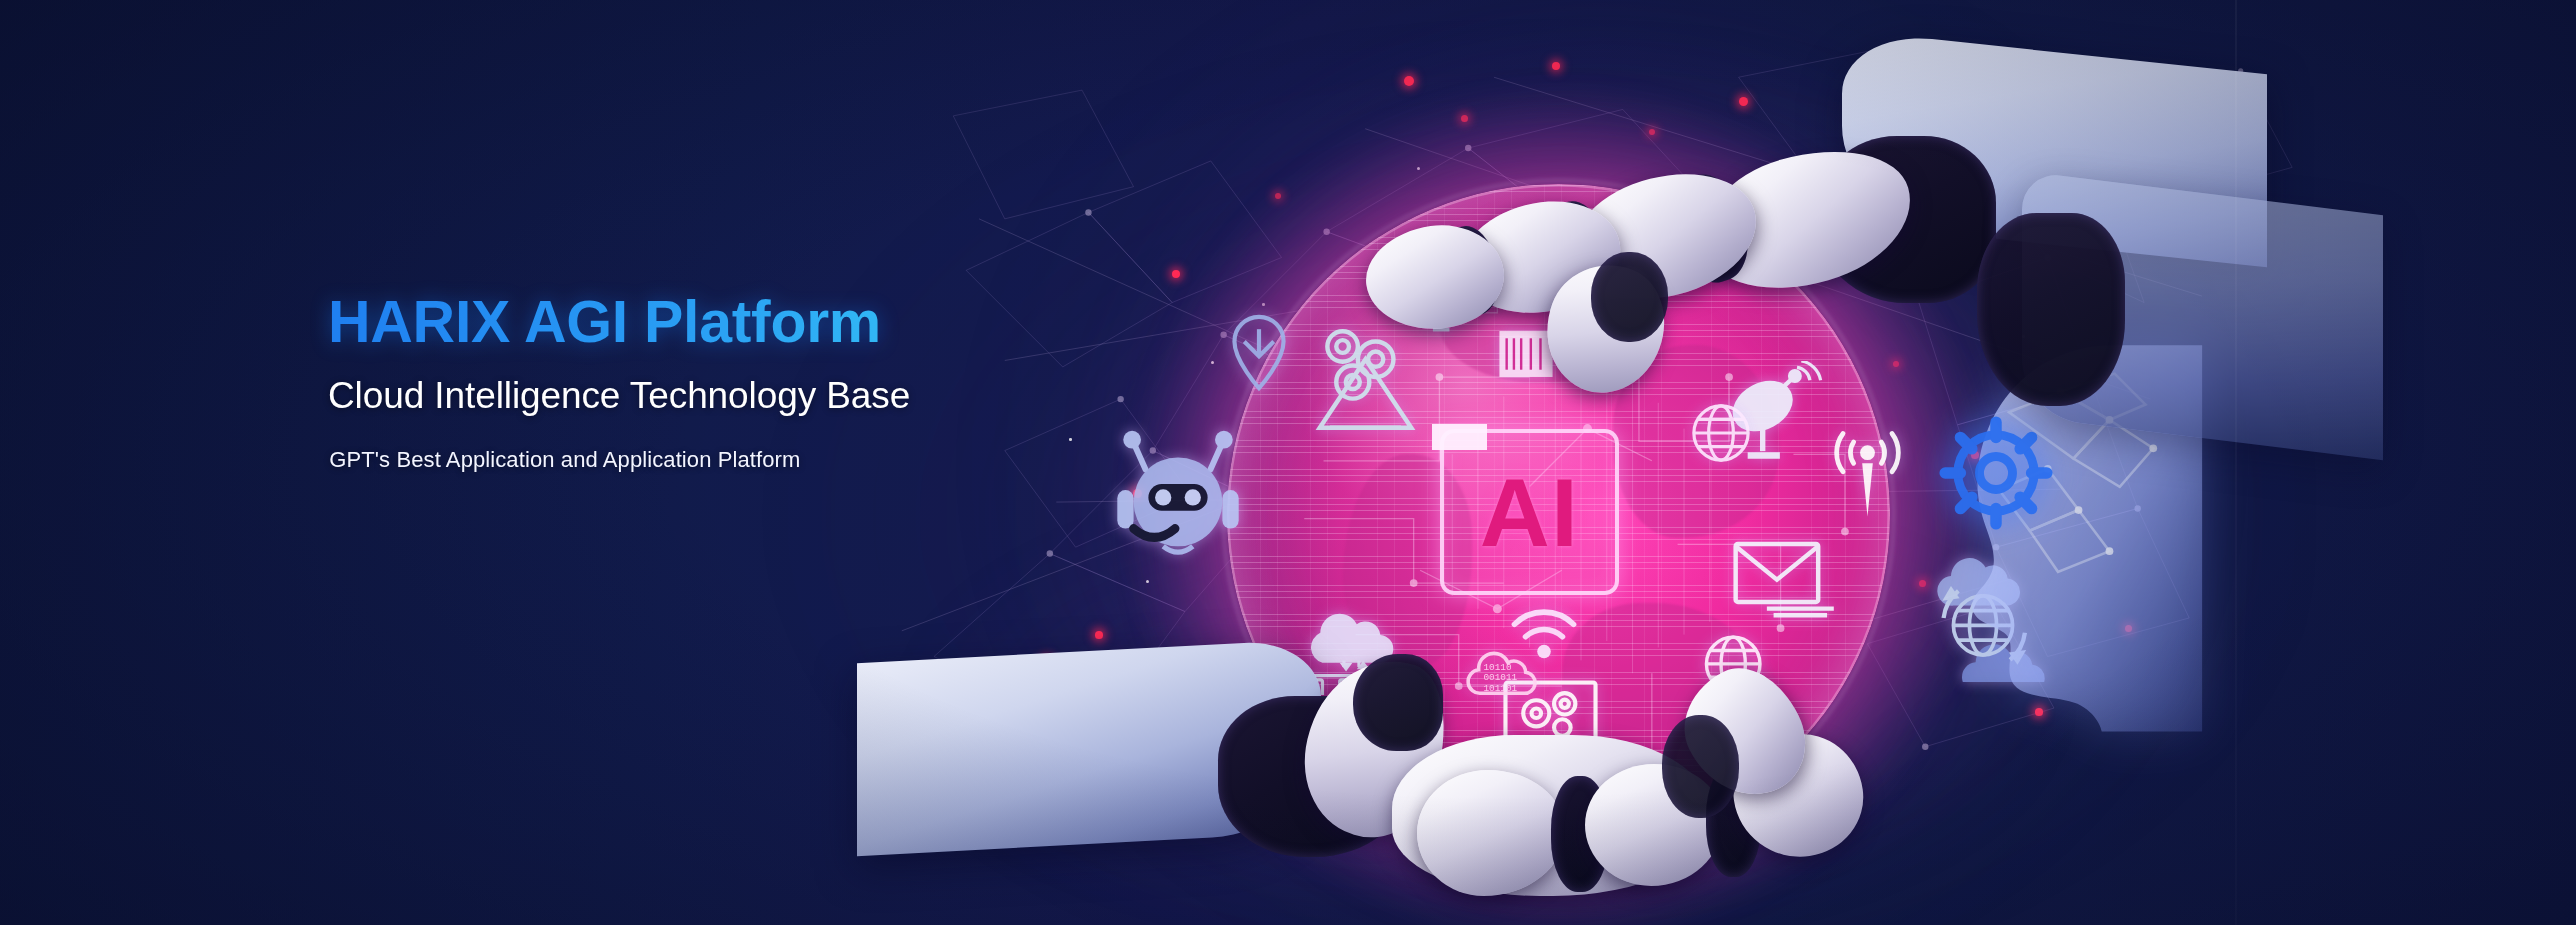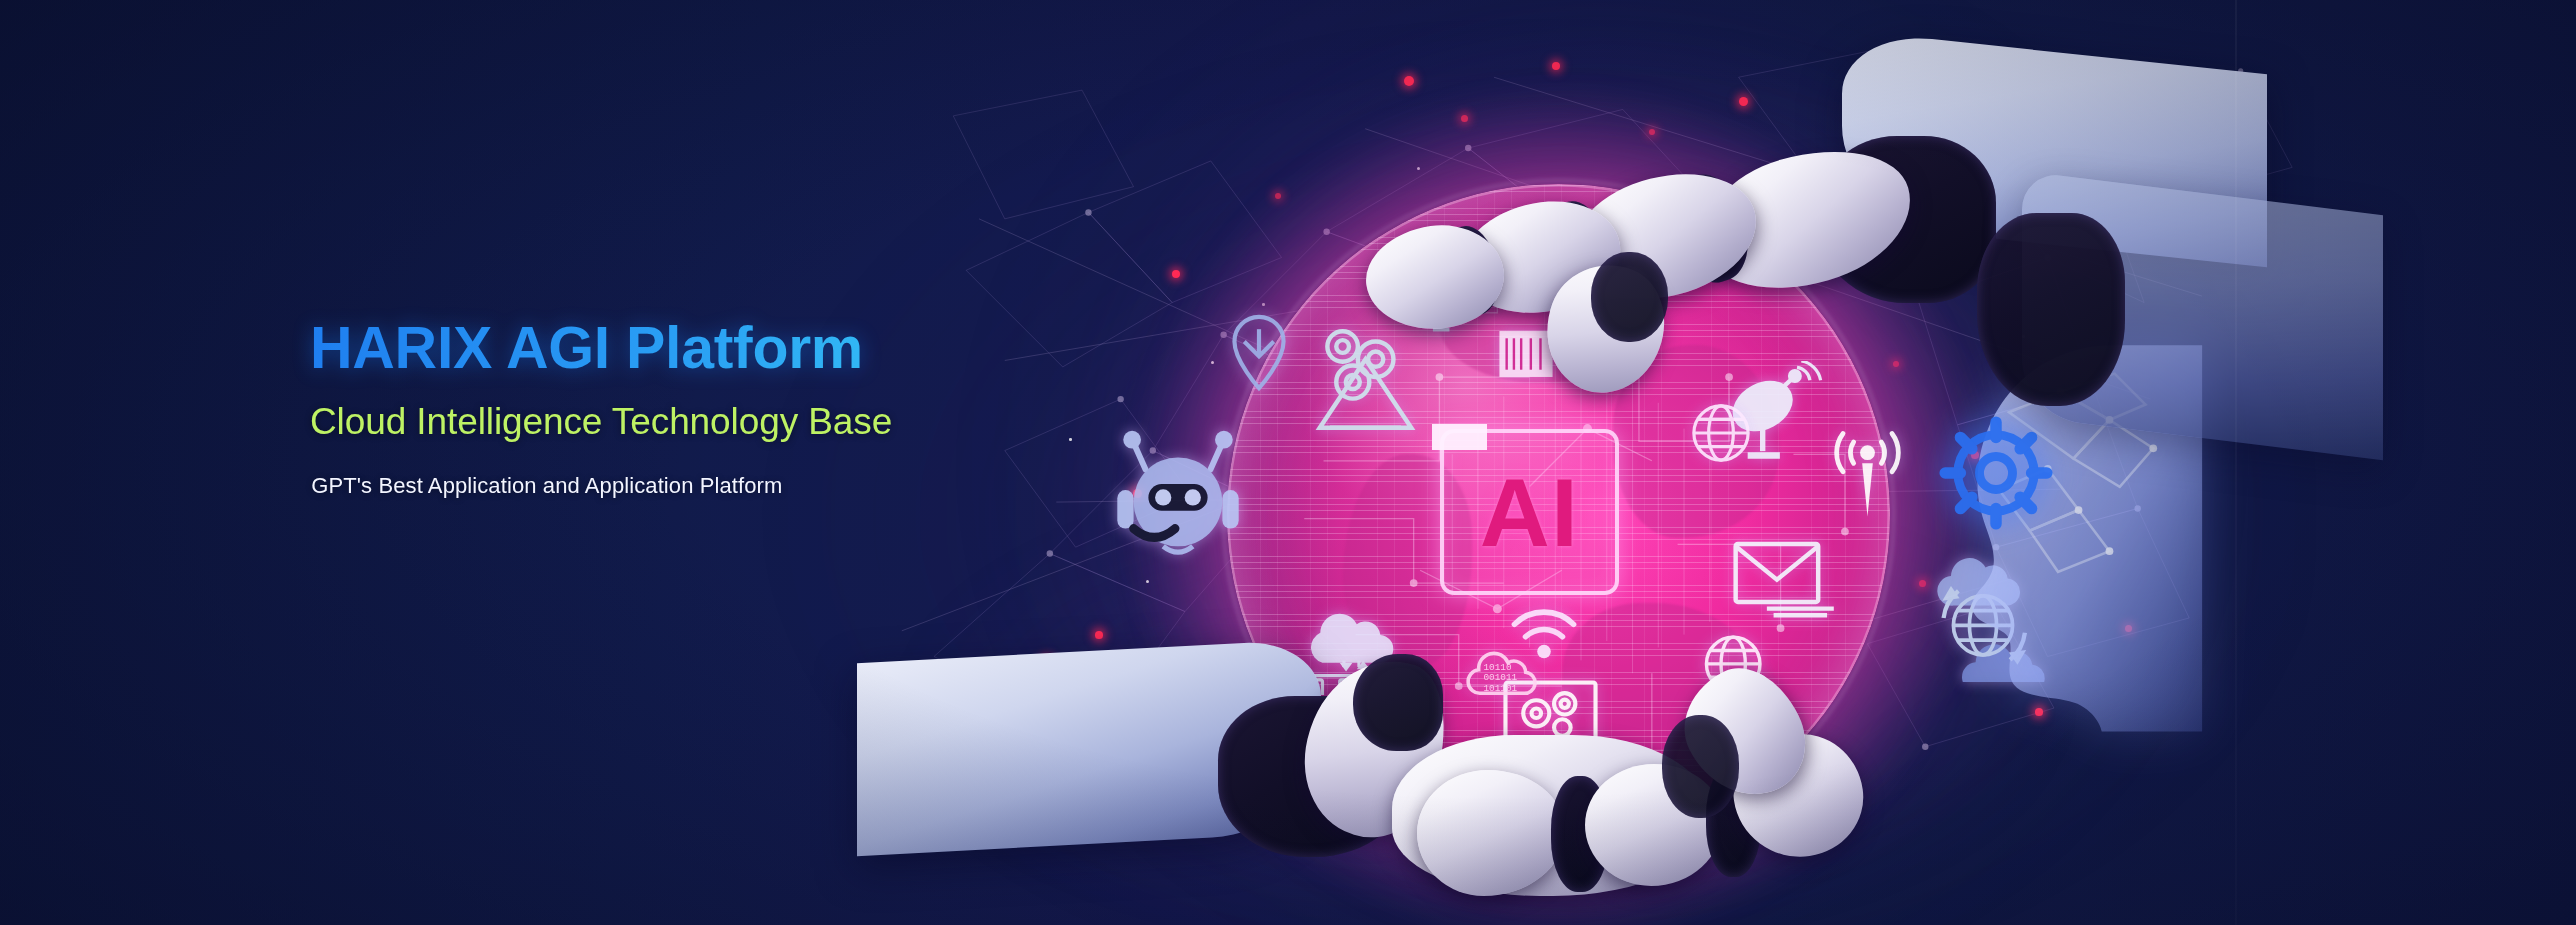--- a/index.html
+++ b/index.html
@@ -100,29 +100,29 @@
        background:linear-gradient(155deg,#ffffff 0%,#f2f0f8 26%,#d8d4e8 52%,#b7b2d0 74%,#8f8bb0 100%);
        box-shadow:0 6.4px 18px rgba(20,10,50,.55);}
   .joint{position:absolute;border-radius:46%;
        background:linear-gradient(150deg,#1b1533 0%,#120f28 45%,#0a0a1c 100%);
        box-shadow:inset 0 0 11.6px rgba(90,70,150,.5);}
   .forearm{position:absolute;
        background:linear-gradient(165deg,#e9ecf8 0%,#cfd6ee 30%,#a9b4dc 58%,#7d8ac0 80%,#4e5a96 100%);
        box-shadow:0 11.6px 39px rgba(10,10,40,.55);}
 
   
-  .copy{position:absolute;left:310px;top:293px;width:902px;margin-top:26px;}
+  .copy{position:absolute;left:328px;top:293px;width:902px;}
   .title{
     font-size:59px;font-weight:bold;line-height:1.0;letter-spacing:-0.3px;margin:0;
     background:linear-gradient(90deg,#1f7ff0 0%,#2aa0f4 42%,#36c6f5 74%,#45e0f7 100%);
     -webkit-background-clip:text;background-clip:text;color:transparent;
     -webkit-text-fill-color:transparent;
     filter:drop-shadow(0 1.9px 10.3px rgba(20,120,240,.45));
     white-space:nowrap;}
-  .subtitle{font-size:37px;font-weight:400;color:#bef264;margin:24.5px 0 0 0;
+  .subtitle{font-size:37px;font-weight:400;color:#ffffff;margin:24.5px 0 0 0;
     line-height:1.05;letter-spacing:-0.1px;white-space:nowrap;
     text-shadow:0 1.3px 7.7px rgba(0,0,0,.45);}
   .tagline{font-size:22px;font-weight:400;color:#f3f5ff;margin:33px 0 0 1.3px;
     line-height:1.1;letter-spacing:0.1px;white-space:nowrap;
     text-shadow:0 1.3px 6.4px rgba(0,0,0,.45);}
 </style>
 </head>
 <body>
 
 <div id="stage">

